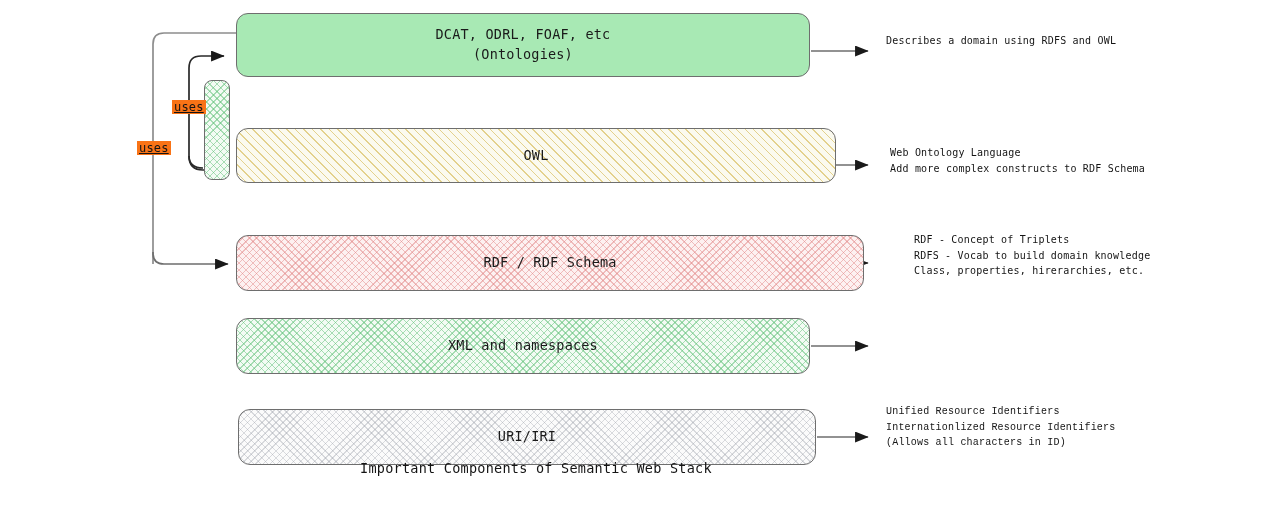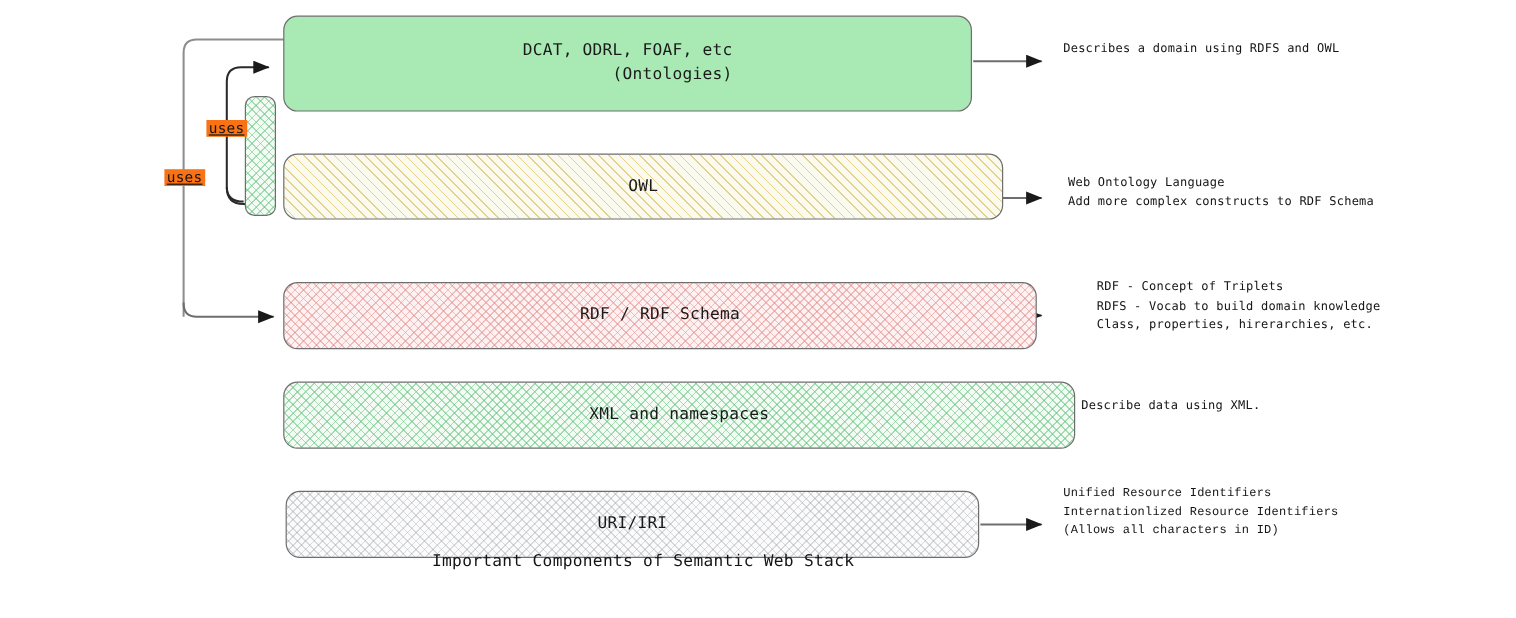--- a/index.html
+++ b/index.html
@@ -132,51 +132,50 @@
 
     <path d="M 203,168 Q 189,168 189,156 L 189,68 Q 189,56 201,56 L 224,56" stroke="#2a2a2a" stroke-width="1.7" fill="none" marker-end="url(#arrowhead)"></path>
 
     <path d="M 189,156 Q 189,170 203,170 L 224,170" stroke="#2a2a2a" stroke-width="1.7" fill="none" marker-end="url(#arrowhead)"></path>
   </svg>
 
   <div class="node-box fill-cross-green" style="left:204px; top:80px; width:26px; height:100px; border-radius:8px; border-width:1.2px;">
     <span></span>
   </div>
 
-  <div class="node-box fill-solid-green" style="left:236px; top:13px; width:574px; height:80px;text-align:right;">
+  <div class="node-box fill-solid-green" style="left:236px; top:13px; width:574px; height:64px;">
     <span>DCAT, ODRL, FOAF, etc
 (Ontologies)</span>
   </div>
 
   <div class="node-box fill-hatch-yellow" style="left:236px; top:128px; width:600px; height:55px;align-items:center;">
     <span>OWL</span>
   </div>
 
   <div class="node-box fill-cross-pink" style="left:236px; top:235px; width:628px; height:56px;">
     <span>RDF / RDF Schema</span>
   </div>
 
-  <div class="node-box fill-cross-green" style="left:236px; top:318px; width:660px; height:56px;">
+  <div class="node-box fill-cross-green" style="left:236px; top:318px; width:574px; height:56px;">
     <span>XML and namespaces</span>
   </div>
 
   <div class="node-box fill-cross-gray" style="left:238px; top:409px; width:578px; height:56px;">
     <span>URI/IRI</span>
   </div>
 
   <div class="side-note" style="left:886px; top:33px;">Describes a domain using RDFS and OWL</div>
 
   <div class="side-note" style="left:890px; top:145px;">Web Ontology Language
 Add more complex constructs to RDF Schema</div>
 
   <div class="side-note" style="left:886px; top:232px;margin-left:28px;">RDF - Concept of Triplets
 RDFS - Vocab to build domain knowledge
 Class, properties, hirerarchies, etc.</div>
 
-  <div class="side-note" style="left:901px; top:331px;">Describe data using XML.</div>
 
   <div class="side-note" style="left:886px; top:404px;font-family:Liberation Mono, monospace;">Unified Resource Identifiers
 Internationlized Resource Identifiers
 (Allows all characters in ID)</div>
 
   <div class="edge-label" style="left:172px; top:100px;">uses</div>
 
   <div class="edge-label" style="left:137px; top:141px;">uses</div>
 
   <div class="caption" style="left:360px; top:460px;">Important Components of Semantic Web Stack</div>

